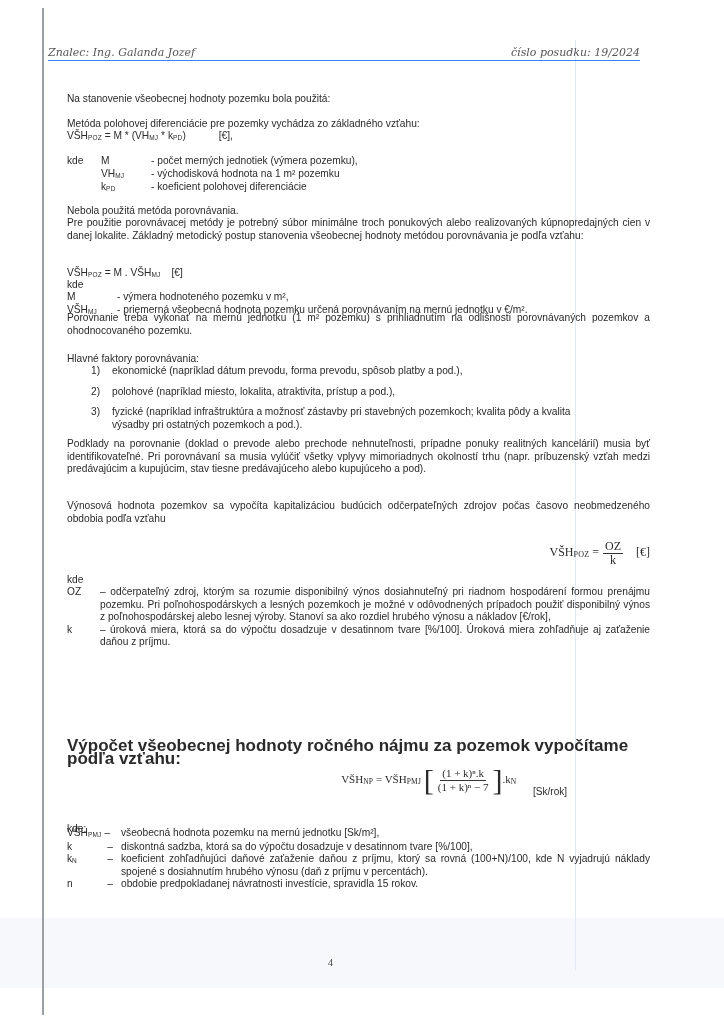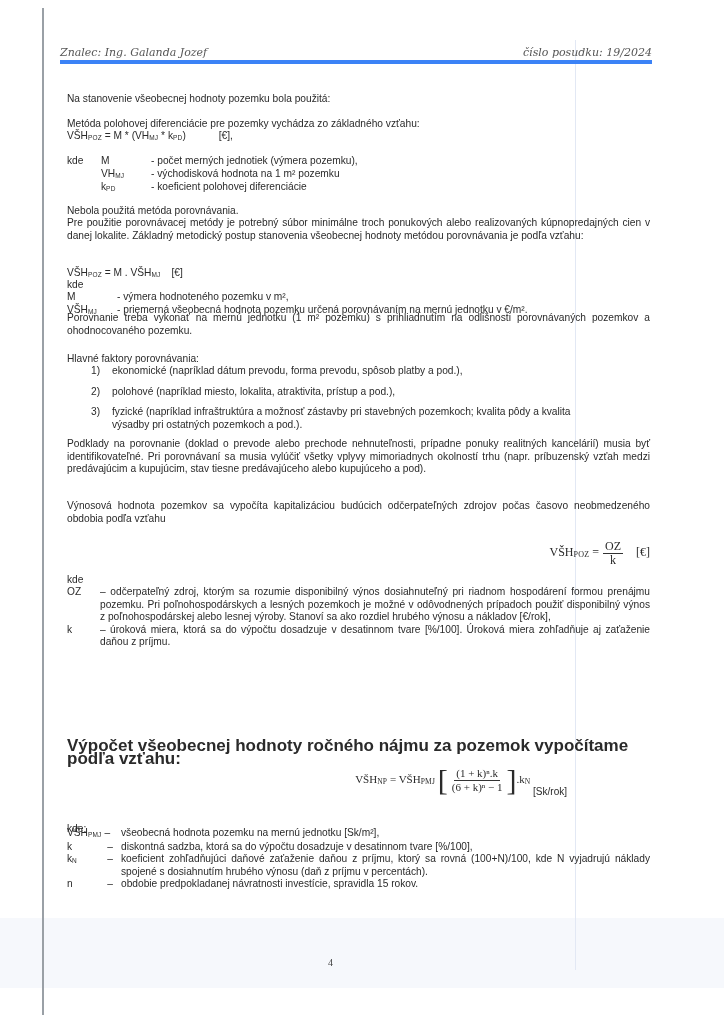--- a/index.html
+++ b/index.html
@@ -1,21 +1,21 @@
 <!DOCTYPE html>
 <html><head>
 <meta charset="utf-8">
 <style>
   html, body { margin:0; padding:0; }
   body { width:724px; height:1024px; background:#fff; position:relative; overflow:hidden;
          font-family:"Liberation Sans", sans-serif; color:#2a2a2a; }
   .binder { position:absolute; left:42px; top:8px; width:2px; height:1007px; background:#9aa0a6; }
   .fold { position:absolute; left:575px; top:40px; width:1px; height:930px; background:#e2e8f4; }
   .band { position:absolute; left:0; top:918px; width:724px; height:70px; background:#f6f8fc; }
-  .header { position:absolute; left:60px; top:46px; width:592px; border-bottom:4px solid #3b82f6;
+  .header { position:absolute; left:48px; top:46px; width:592px; border-bottom:1px solid #3b82f6;
             font-family:"DejaVu Serif", serif; font-style:italic; font-size:11px; color:#555;
             display:flex; justify-content:space-between; padding-bottom:1px; }
   .page { position:absolute; left:67px; top:0; width:583px; font-size:10.2px; line-height:12.5px; }
   .blk { position:absolute; left:0; width:583px; }
   p { margin:0; }
   .just { text-align:justify; }
   sub, .sub { font-size:6.5px; vertical-align:baseline; position:relative; top:1px; letter-spacing:0.2px; }
   .row { display:flex; }
   .c1 { width:34px; } .c2 { width:50px; }
   .ol-item { display:flex; padding-left:24px; }
@@ -126,23 +126,23 @@
         <span class="d">– úroková miera, ktorá sa do výpočtu dosadzuje v desatinnom tvare [%/100]. Úroková miera zohľadňuje aj zaťaženie daňou z príjmu.</span>
       </div>
   </div>
 
   <p class="blk bold" style="top:740px">Výpočet všeobecnej hodnoty ročného nájmu za pozemok vypočítame podľa vzťahu:</p>
   <div class="blk math" style="top:766px;left:180px;width:320px;font-size:11px">
     <span>VŠH</span><span class="sub" style="font-size:7.5px">NP</span>
     <span>= VŠH</span><span class="sub" style="font-size:7.5px">PMJ</span>
     <span class="bracket">[</span><span class="frac">
         <span class="num">(1 + k)ⁿ.k</span>
-        <span class="den">(6 + k)ⁿ − 1</span>
+        <span class="den">(1 + k)ⁿ − 7</span>
       </span><span class="bracket">]</span><span>.k</span><span class="sub" style="font-size:7.5px">N</span>
-    <span style="position:relative;top:12px;font-family:'Liberation Sans',sans-serif;font-size:10px">[Sk/rok]</span>
+    <span style="position:relative;top:12px;margin-left:14px;font-family:'Liberation Sans',sans-serif;font-size:10px">[Sk/rok]</span>
   </div>
   <p class="blk" style="top:823px">kde:</p>
   <div class="blk" style="top:827px">
     <div class="def def2">
         <span class="k"><span>VŠH</span><span class="sub">PMJ</span> <span>–</span></span>
         <span class="d">všeobecná hodnota pozemku na mernú jednotku [Sk/m²],</span>
       </div>
     <div class="def def2">
         <span class="k" style="display:flex;justify-content:space-between;width:46px;margin-right:8px">
           <span>k</span>

